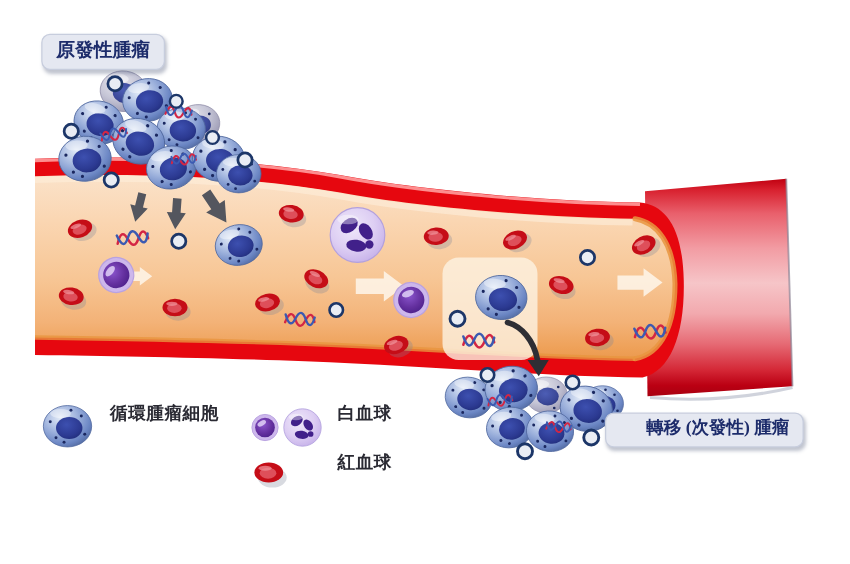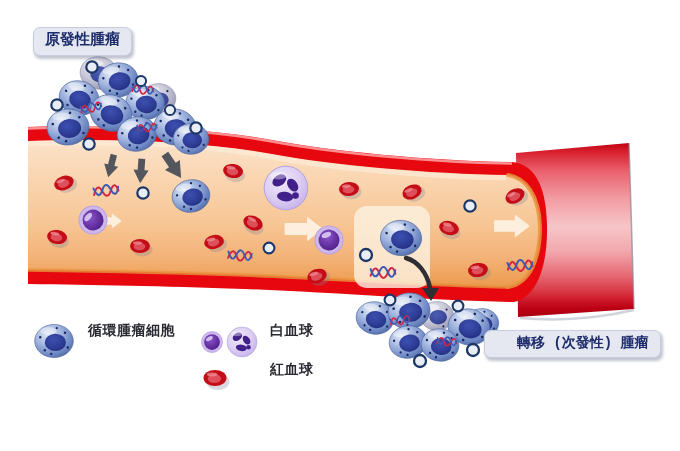--- a/index.html
+++ b/index.html
@@ -1,18 +1,18 @@
 <!DOCTYPE html>
 <html><head>
 <meta charset="utf-8">
 <style>
   html,body { margin:0; padding:0; background:#ffffff; }
   .scene {
     position:relative; width:680px; height:451px; background:#ffffff;
-    overflow:hidden; font-family:Liberation Mono, monospace;
+    overflow:hidden; font-family:Liberation Serif, serif;
   }
   .scene > svg.canvas { position:absolute; left:0; top:0; display:block; }
   .tag {
     position:absolute; background:#e5e8f1; border:1.5px solid #c7cddd;
     border-radius:7px; padding:4px 11px 5px; font-weight:bold; color:#1d2c6b;
     white-space:nowrap; box-shadow:1.5px 2.5px 3px rgba(90,100,130,.38);
     line-height:1.2;
   }
   #primary-label  { left:33px;  top:27px;  font-size:15px; }
   #meta-label     { left:484px; top:330px; font-size:14px;padding-left:32px; }

